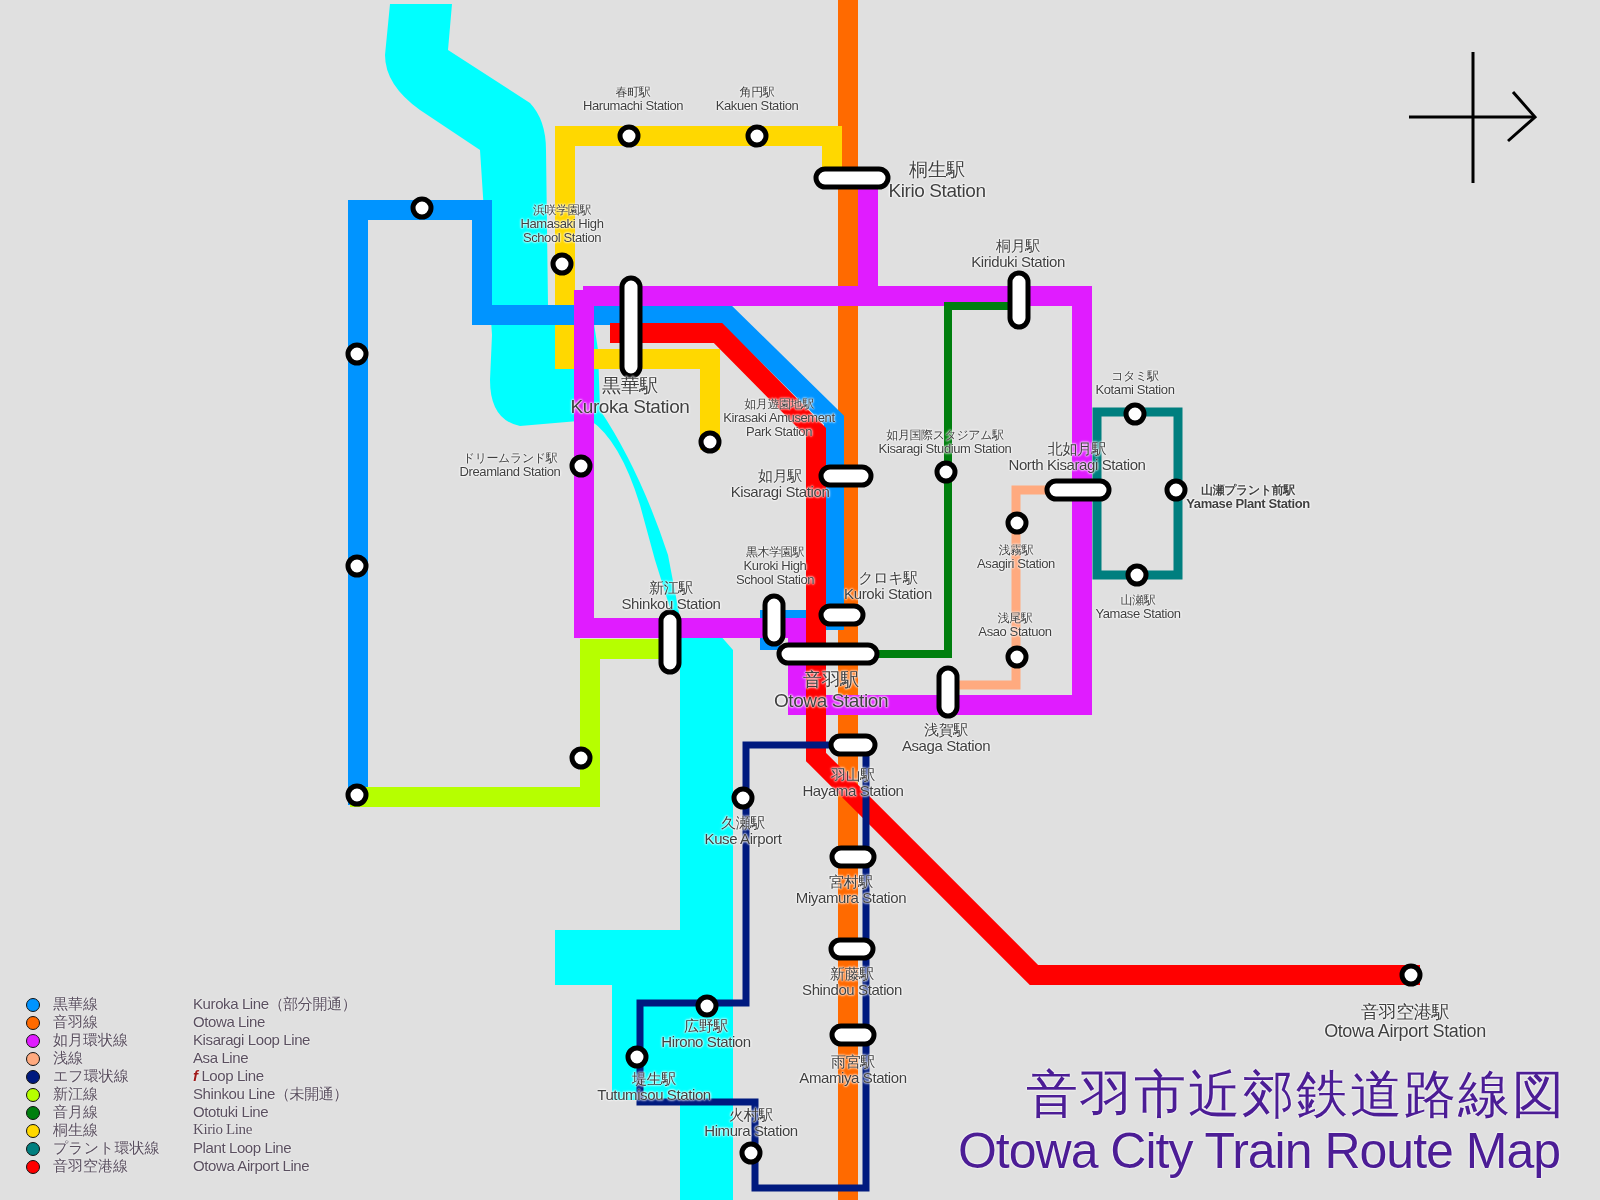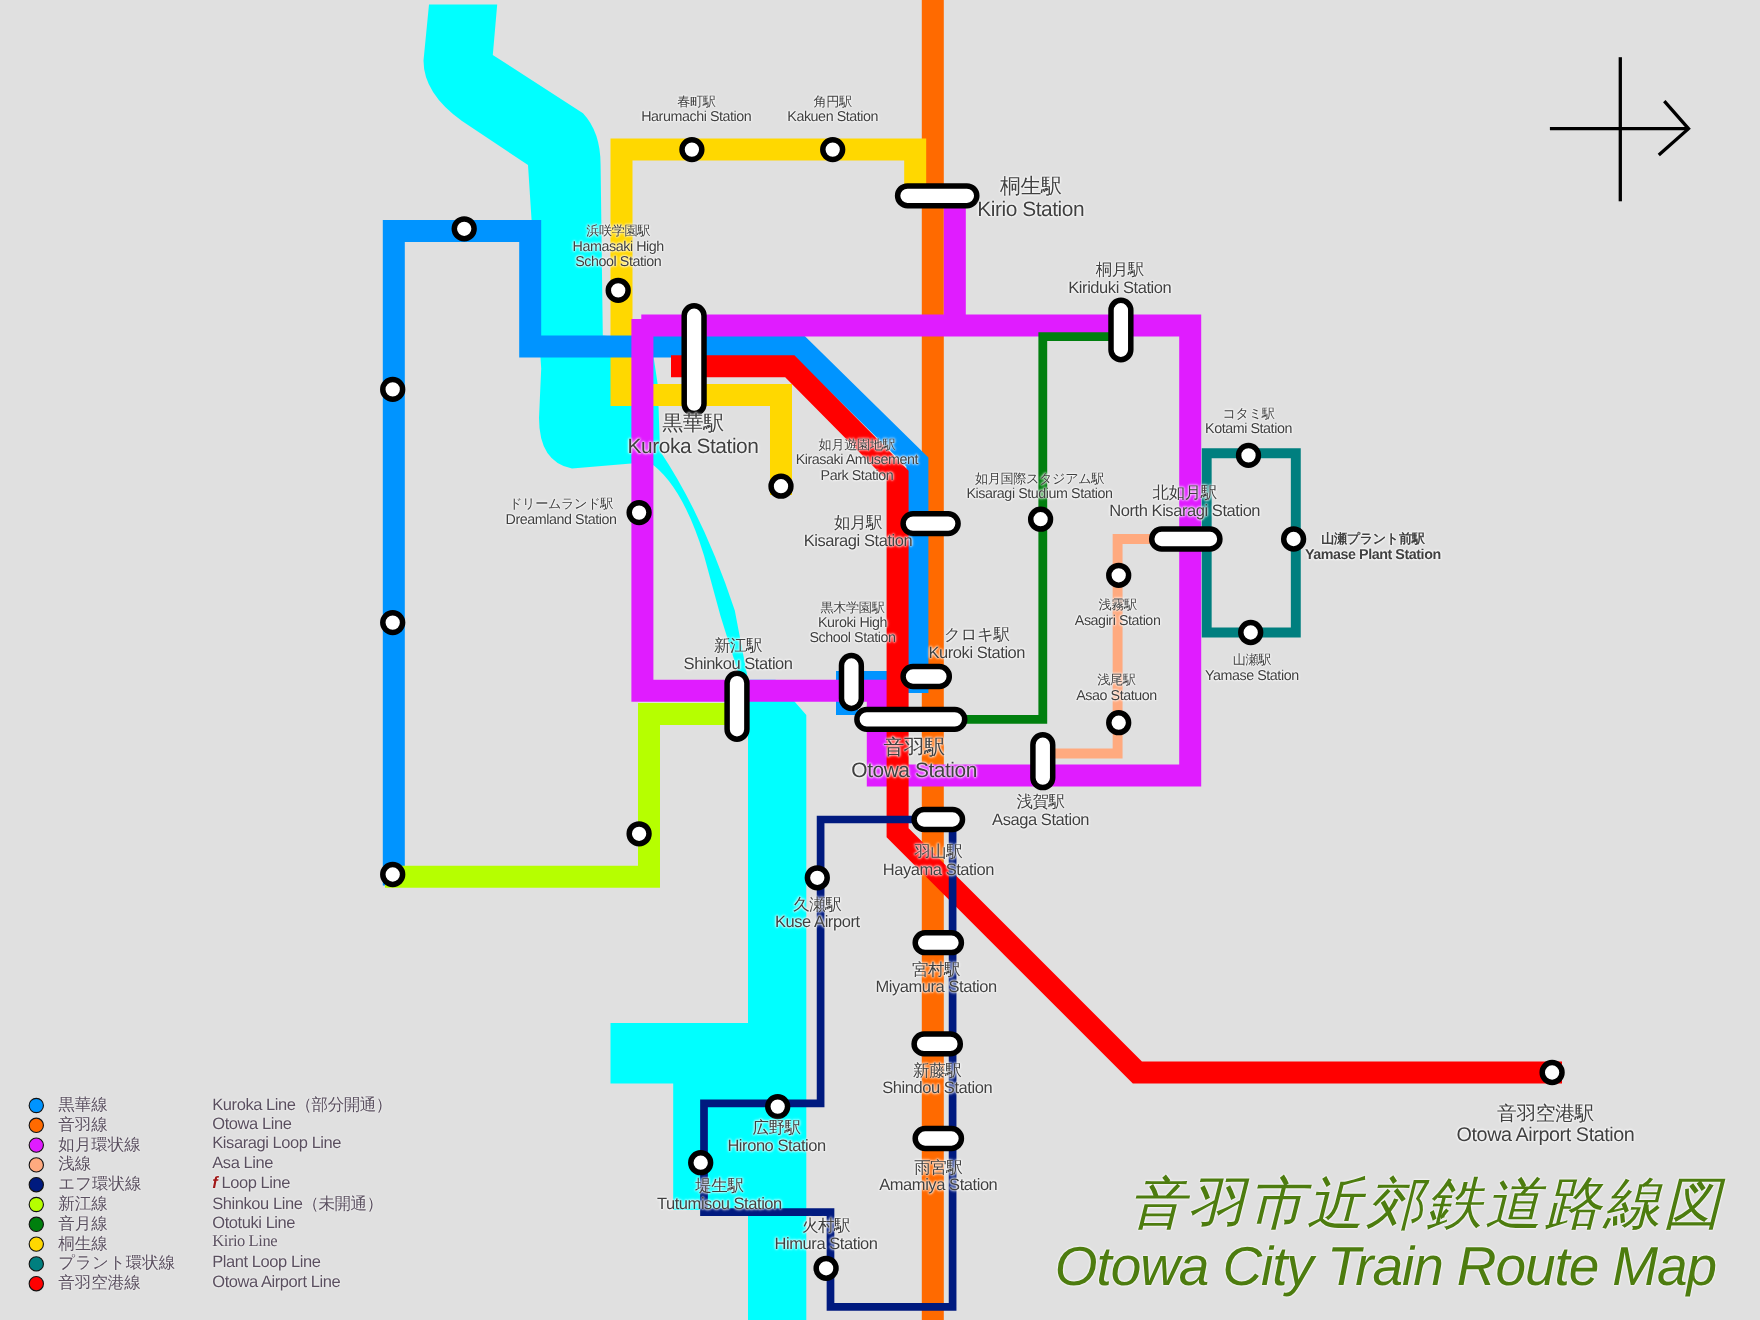--- a/index.html
+++ b/index.html
@@ -11,21 +11,21 @@
   .lbl .en{display:block;}
   .s .ja{font-size:12px}.s .en{font-size:13px}
   .m .ja{font-size:15px}.m .en{font-size:15px}
   .l .ja{font-size:19px}.l .en{font-size:19px}
   .legend{position:absolute;left:26px;top:996px;font-family:"Liberation Sans","DejaVu Sans",sans-serif;}
   .lg-row{position:absolute;height:18px;width:360px;}
   .lg-dot{position:absolute;left:0;top:2px;width:12px;height:12px;border-radius:50%;border:1.5px solid #111;}
   .lg-ja{position:absolute;left:27px;top:-1px;font-size:15px;color:#5a4f5f;text-shadow:0 0 2px #fff;}
   .lg-en{position:absolute;left:167px;top:-1px;font-size:15px;color:#5a4f5f;text-shadow:0 0 2px #fff;letter-spacing:-0.4px;}
   .lg-mark{color:#a01818;font-style:italic;font-weight:bold;}
-  .title{position:absolute;right:34px;color:#4d7c0f;text-shadow:0 0 2px #fff,0 0 2px #fff;font-family:"Liberation Sans","DejaVu Sans",sans-serif;font-style:italic;}
+  .title{position:absolute;right:34px;color:#4c1d95;text-shadow:0 0 2px #fff,0 0 2px #fff;font-family:"Liberation Sans","DejaVu Sans",sans-serif;}
   .title-ja{top:1060px;font-size:52px;letter-spacing:2px;}
   .title-en{top:1122px;font-size:50px;right:40px;letter-spacing:-1px;}
 </style>
 </head>
 <body>
 
 <svg id="map" viewBox="0 0 1600 1200" xmlns="http://www.w3.org/2000/svg">
 
   <g>
     <path fill="#00ffff" d="M390,4 L452,4 L448,50 L530,103 Q546,120 546,150 L548,305 L592,310 L598,350 L600,410 Q640,470 668,555 L680,618 L705,618 L733,650 L733,1200 L680,1200 L680,1100 L612,1100 L612,985 L555,985 L555,930 L680,930 L680,640 L655,560 L640,505 Q620,440 590,420 L520,426 Q490,420 490,380 L492,335 L480,150 L420,110 Q385,85 385,55 Z"></path>

